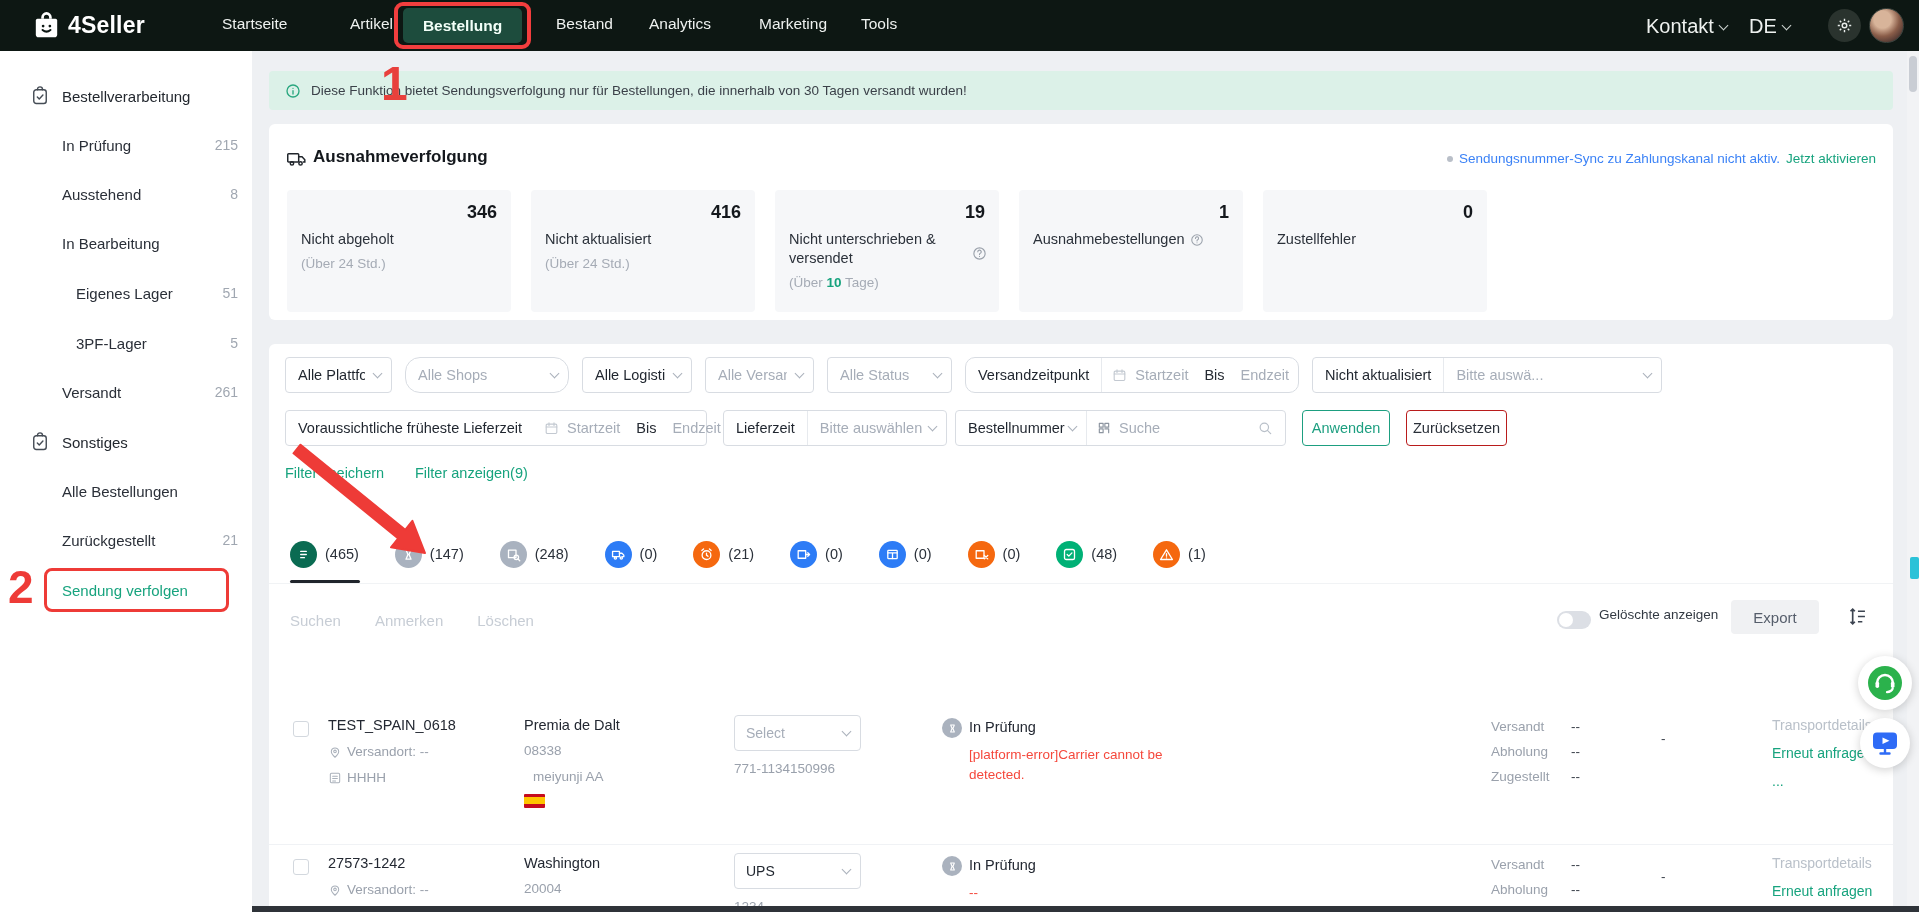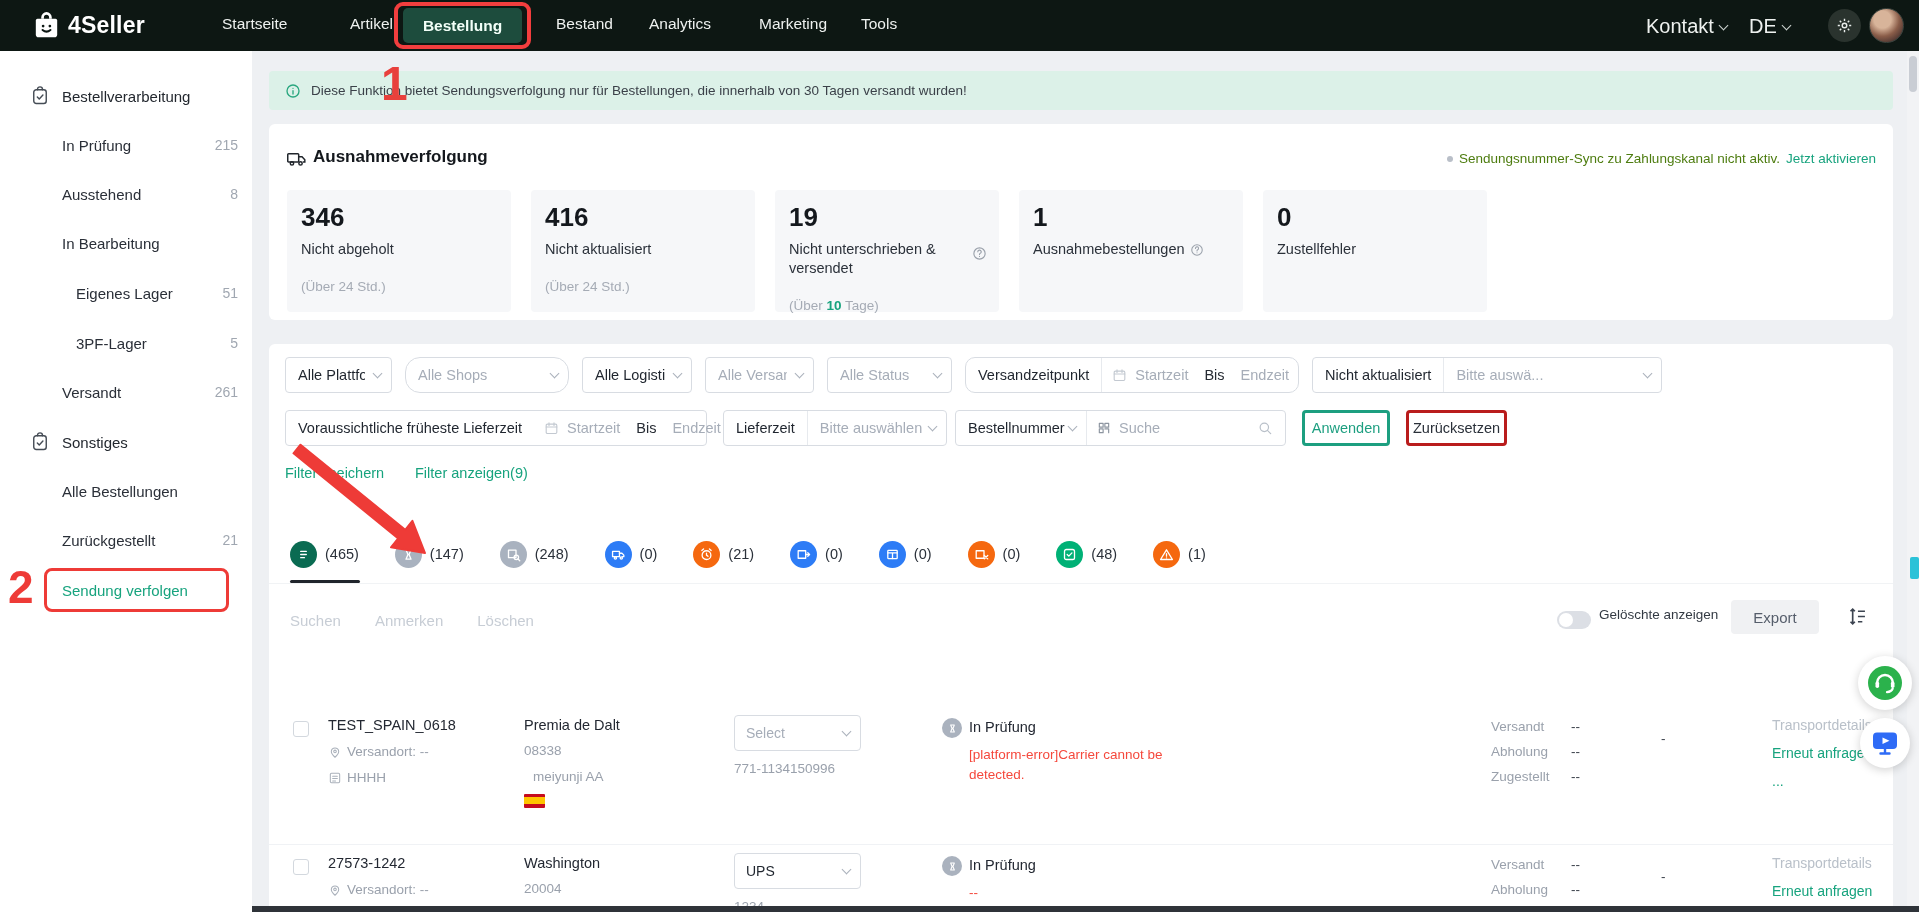--- a/index.html
+++ b/index.html
@@ -37,46 +37,46 @@
   #banner { position:absolute; left:269px; top:71px; width:1624px; height:39px; background:#dcf1e8; border-radius:4px; display:flex; align-items:center; }
   #banner-text { font-size:13.5px; color:#3b4149; margin-left:10px; }
   #step1 { position:absolute; left:381px; top:60px; font-size:48px; font-weight:bold; color:#e8403c; z-index:20; line-height:1; }
 
   
   #card-exception { position:absolute; left:269px; top:124px; width:1624px; height:196px; background:#fff; border-radius:6px; }
   #exc-title { position:absolute; left:44px; top:23px; font-size:17px; font-weight:bold; color:#14181d; }
   #exc-truck { position:absolute; left:17px; top:24px; color:#20252b; }
   #sync-area { position:absolute; right:17px; top:27px; font-size:13.5px; display:flex; align-items:center; gap:6px; }
   #sync-dot { width:6px; height:6px; border-radius:50%; background:#b9bfc8; }
-  #sync-text { color:#4d7c0f; }
+  #sync-text { color:#3b82f6; }
   #sync-link { color:#17a37e; cursor:pointer; }
   #stats { position:absolute; left:18px; top:66px; display:flex; gap:20px; }
   .stat-card { position:relative; width:224px; height:122px; background:#f6f7f9; border-radius:4px; padding:12px 14px; }
-  .stat-value { font-size:26px; font-weight:bold; color:#14181d; }
+  .stat-value { font-size:18px; font-weight:bold; color:#14181d;text-align:right; }
   .stat-label { font-size:14.5px; color:#2b313a; margin-top:7px; line-height:19px; display:flex; align-items:center; gap:5px; flex-wrap:wrap; }
   .stat-label .wrapw { max-width:158px; display:inline-block; }
-  .stat-sub { font-size:13.5px; color:#a5abb5; margin-top:20px; }
+  .stat-sub { font-size:13.5px; color:#a5abb5; margin-top:7px; }
   .stat-sub b { color:#17a37e; font-weight:600; }
   .help-ico { color:#9aa1ab; }
   .help-abs { position:absolute; right:12px; top:56px; }
 
   
   #card-main { position:absolute; left:269px; top:344px; width:1624px; height:568px; background:#fff; border-radius:6px; overflow:hidden; }
   .fctl { position:absolute; height:36px; border:1px solid #d8dce2; border-radius:4px; background:#fff; display:flex; align-items:center; font-size:14.5px; }
   .fval { color:#1f252e; white-space:nowrap; overflow:hidden; }
   .fval.muted { color:#a6adb8; }
   .fsel { padding:0 26px 0 12px; position:relative; cursor:pointer; }
   .chev-g { position:absolute; right:10px; width:7px; height:7px; border-right:1.4px solid #aab1bb; border-bottom:1.4px solid #aab1bb; transform:rotate(45deg); margin-top:-3px; }
   .flabel { padding:0 12px; color:#1f252e; white-space:nowrap; }
   .fdivider { width:1px; align-self:stretch; background:#e7eaee; }
   .fph { color:#a6adb8; white-space:nowrap; }
   .fbis { color:#262b33; margin:0 16px; }
   .cal-ico, .grid-ico { color:#c3c9d1; margin:0 8px 0 10px; }
   .mag-ico { color:#b9c0c9; position:absolute; right:12px; }
-  .btn { height:36px; border:3px solid #b91c1c; border-radius:4px; background:#fff; font-size:14.5px; color:#2a3039;
+  .btn { height:36px; border:1px solid #b91c1c; border-radius:4px; background:#fff; font-size:14.5px; color:#2a3039;
     display:flex; align-items:center; justify-content:center; cursor:pointer; }
   .btn.primary { border-color:#1d9f80; color:#1d9f80; }
   .flink { position:absolute; font-size:14.5px; color:#17a37e; font-weight:500; cursor:pointer; }
 
   
   #tabs { position:absolute; left:21px; top:186px; height:48px; display:flex; align-items:center; gap:36px; }
   .tab { display:flex; align-items:center; gap:8px; cursor:pointer; }
   .tab-circle { width:27px; height:27px; border-radius:50%; display:flex; align-items:center; justify-content:center; color:#fff; }
   .tab-count { font-size:14.5px; color:#2b313a; }
   #tab-underline { position:absolute; left:21px; top:236px; width:70px; height:3px; background:#20252c; border-radius:2px; }

